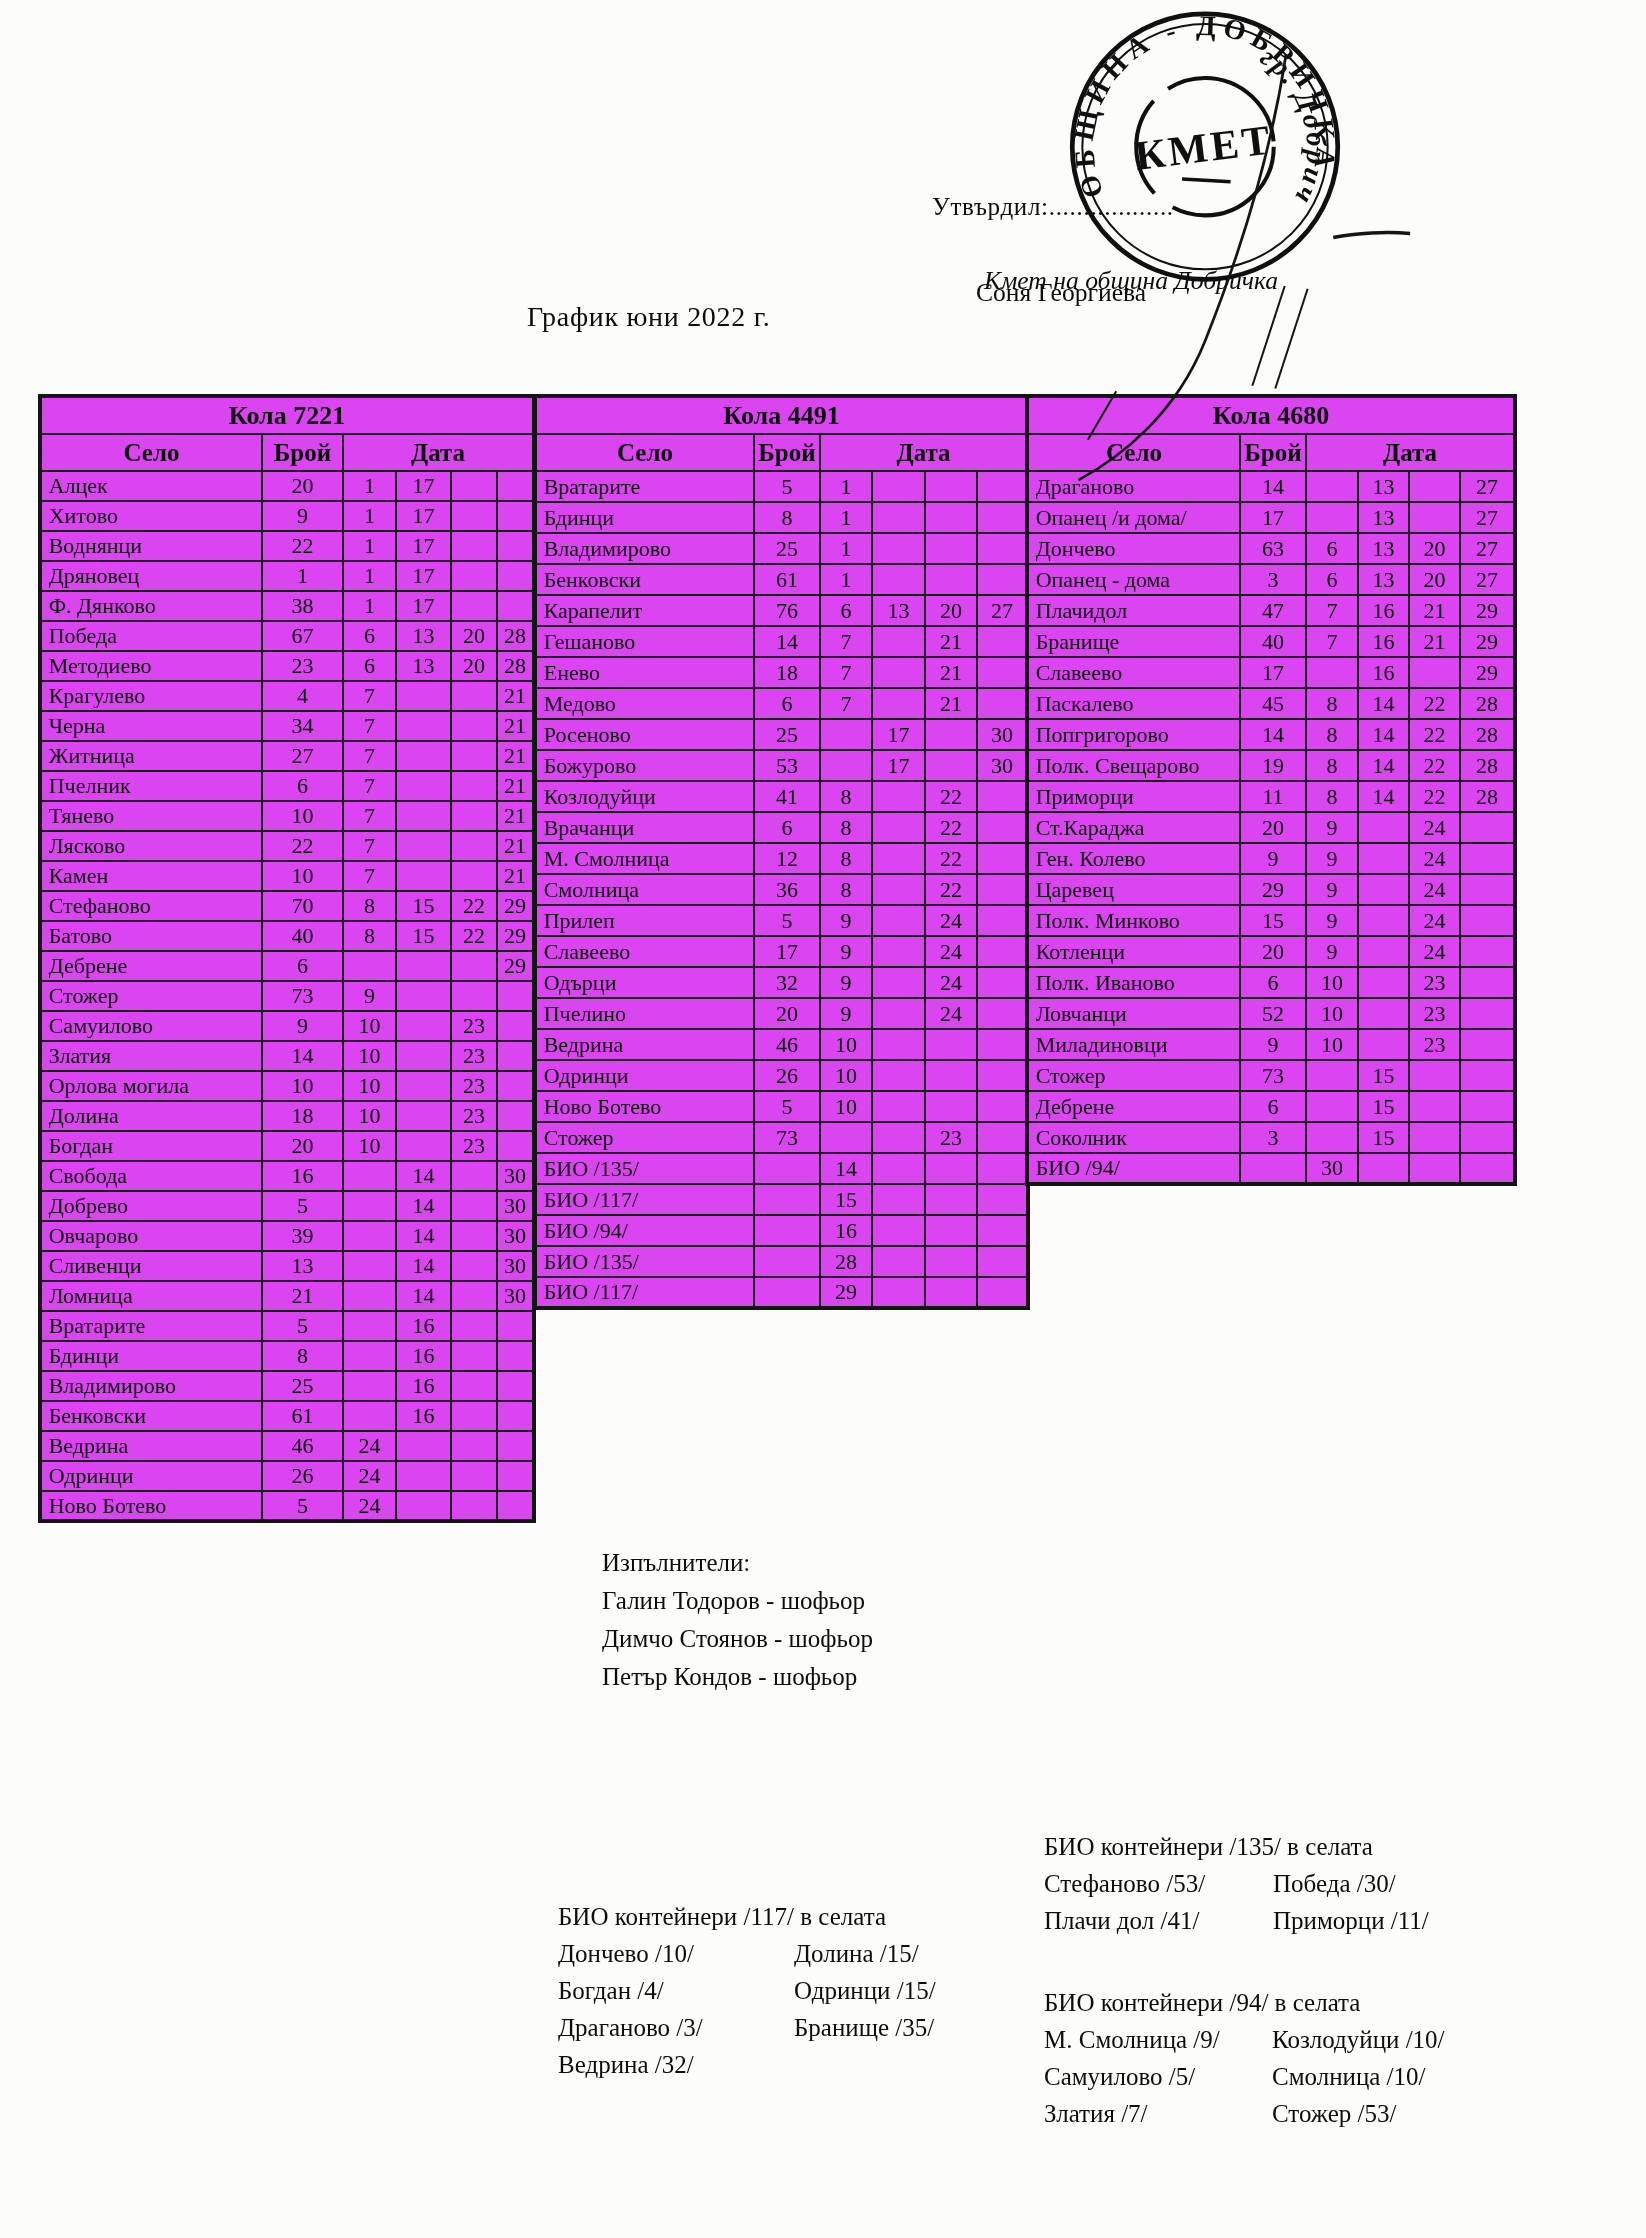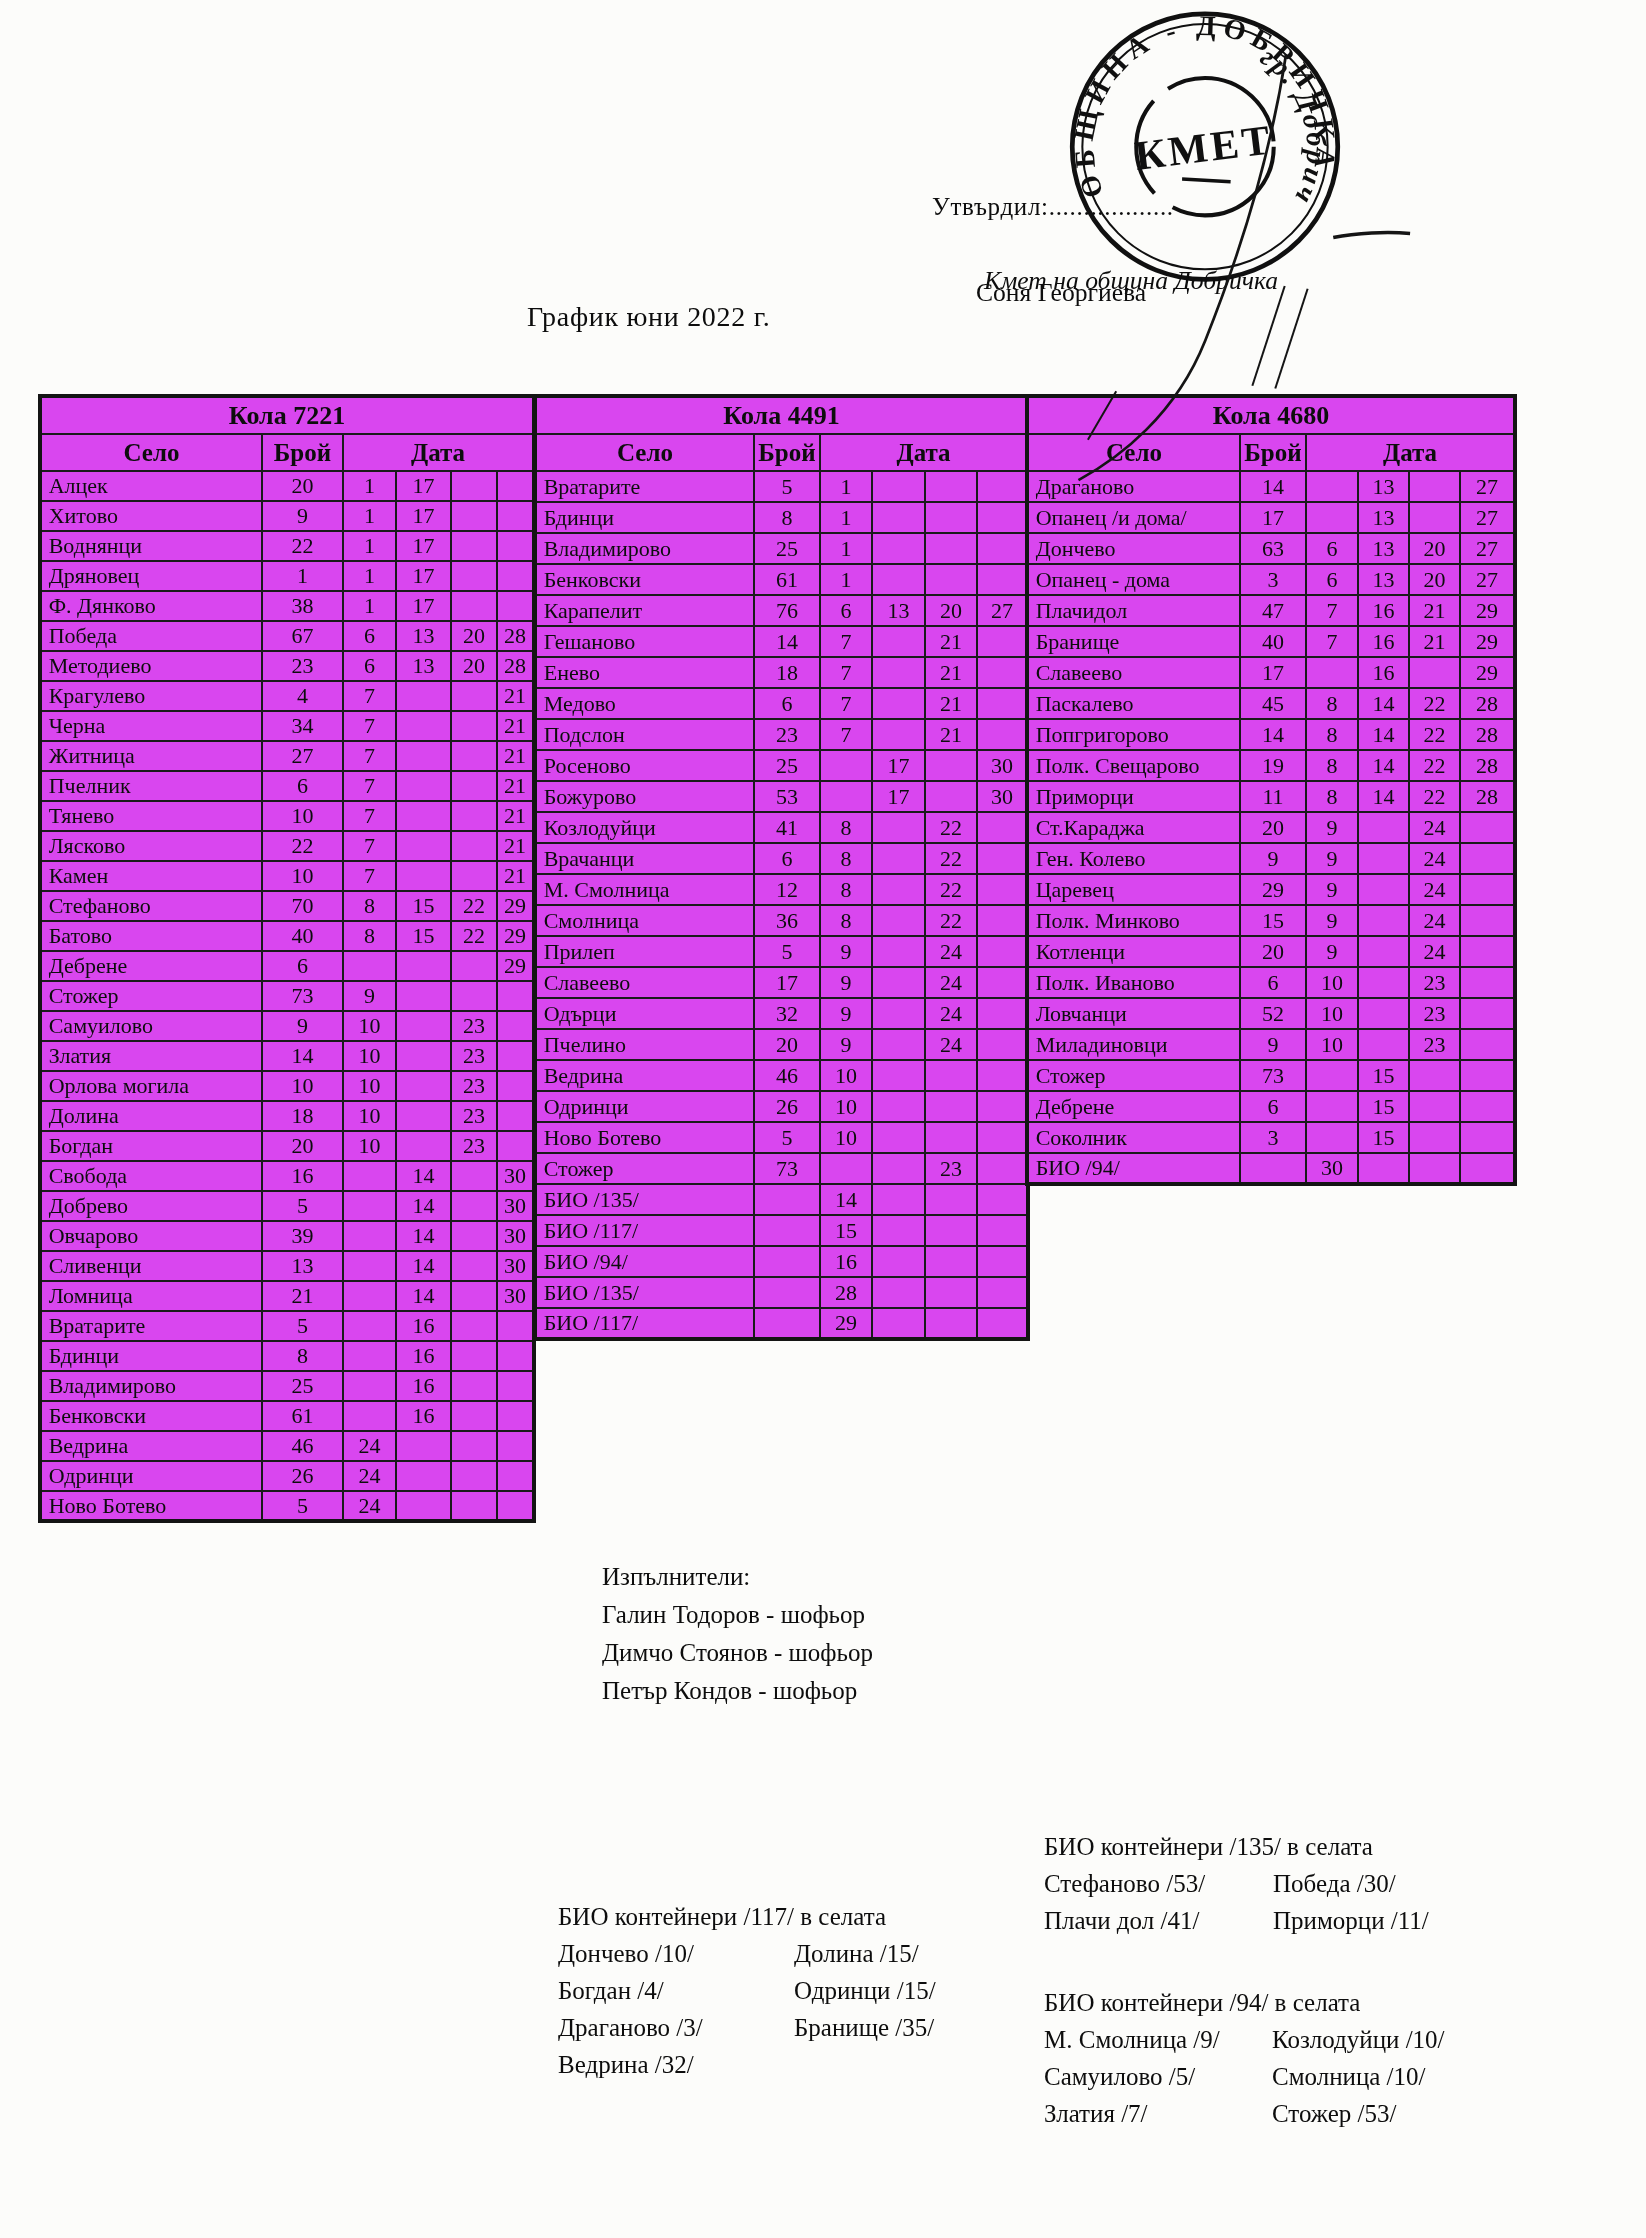--- a/index.html
+++ b/index.html
@@ -38,21 +38,21 @@
   .sched th.colh{font-size:25px;font-weight:bold;height:35px;}
   .sched td{font-size:22px;}
   .sched td.village{text-align:left;padding-left:6.7px;}
   .sched td.num{text-align:center;}
   #t1 tbody tr{height:30px;}
   #t2 tbody tr{height:31px;}
   #t3 tbody tr{height:31px;}
 
   
   .executors{left:602px;top:1542px;font-size:25px;line-height:38px;}
-  .executors .hd{margin:16px 0 0 0;}
+  .executors .hd{margin:2px 0 0 0;}
   .executors ul{list-style:none;margin:0;padding:0;}
 
   
   .bio{font-size:25px;line-height:37px;}
   .bio-135{left:1044px;top:1828px;}
   .bio-117{left:558px;top:1898px;}
   .bio-94{left:1044px;top:1972px;margin-top:12px;}
   .bio .cols{display:flex;}
   .bio ul{list-style:none;margin:0;padding:0;}
   .bio-117 ul.c1{width:236px;}
@@ -514,28 +514,20 @@
 
       <tr>
         <td class="village">Медово</td>
         <td class="num">6</td>
         <td class="num">7</td>
         <td class="num"></td>
         <td class="num">21</td>
         <td class="num"></td>
       </tr>
 
-      <tr>
-        <td class="village">Подслон</td>
-        <td class="num">23</td>
-        <td class="num">7</td>
-        <td class="num"></td>
-        <td class="num">21</td>
-        <td class="num"></td>
-      </tr>
 
       <tr>
         <td class="village">Росеново</td>
         <td class="num">25</td>
         <td class="num"></td>
         <td class="num">17</td>
         <td class="num"></td>
         <td class="num">30</td>
       </tr>
 

